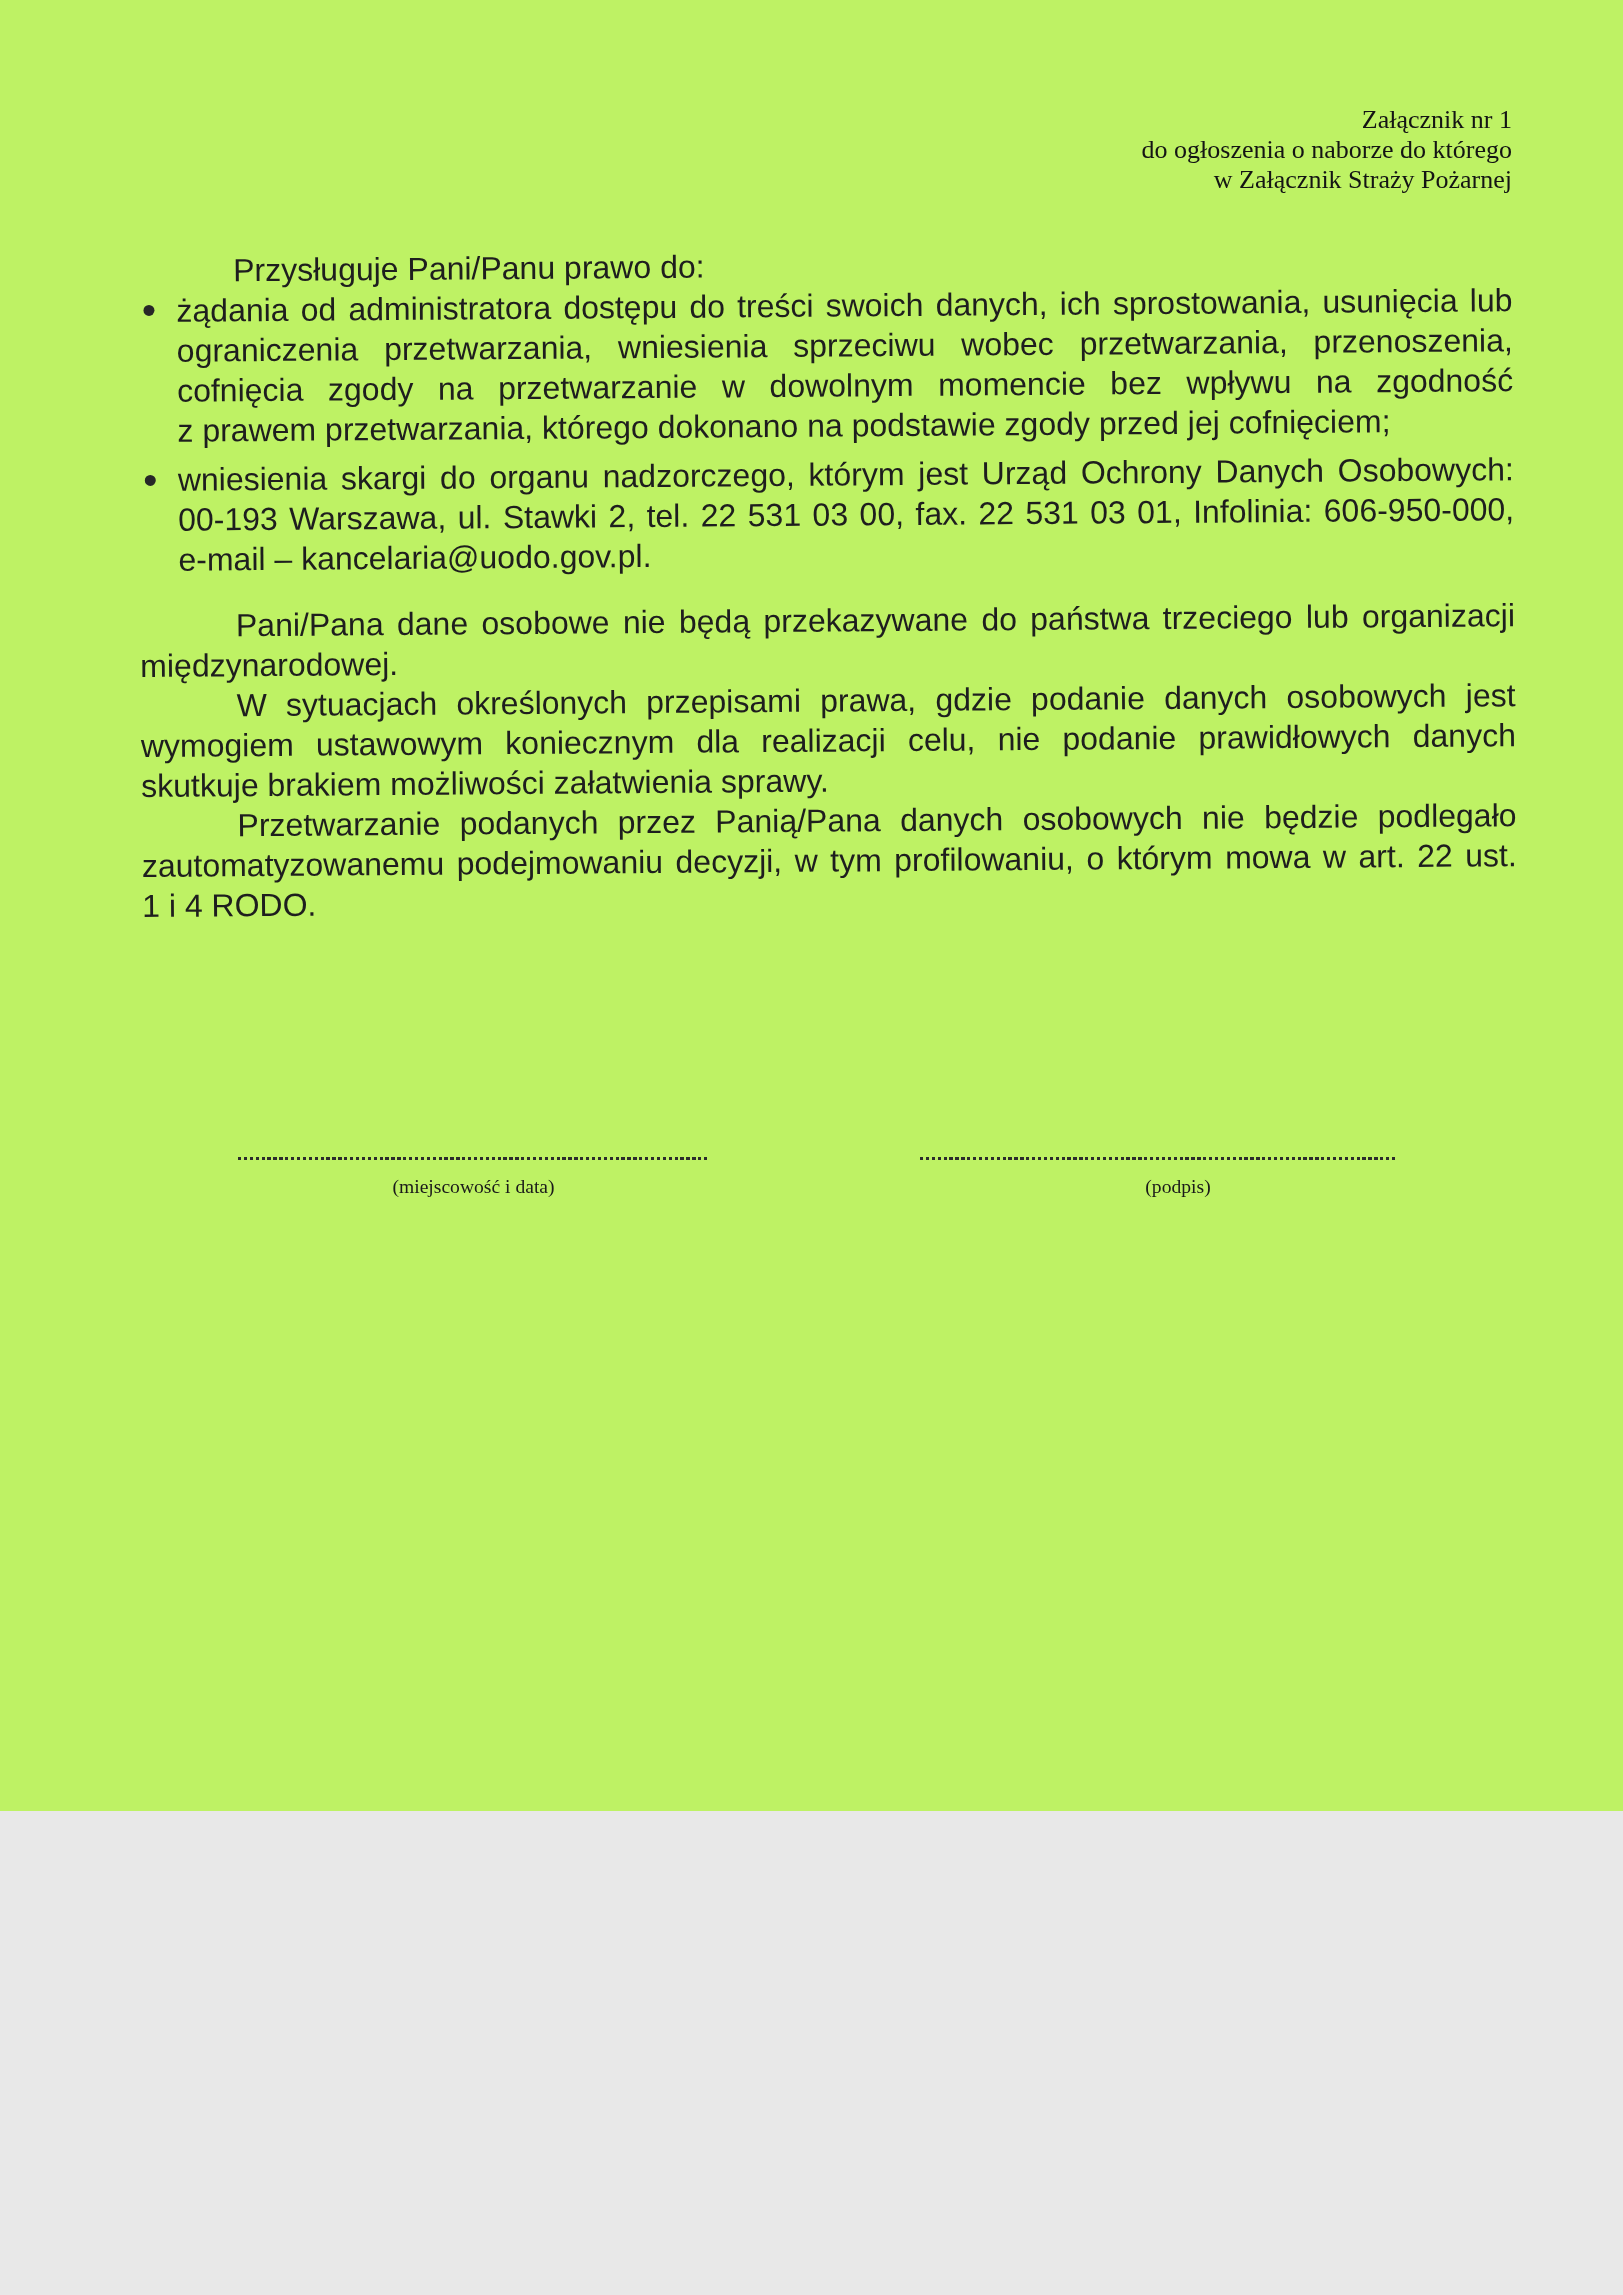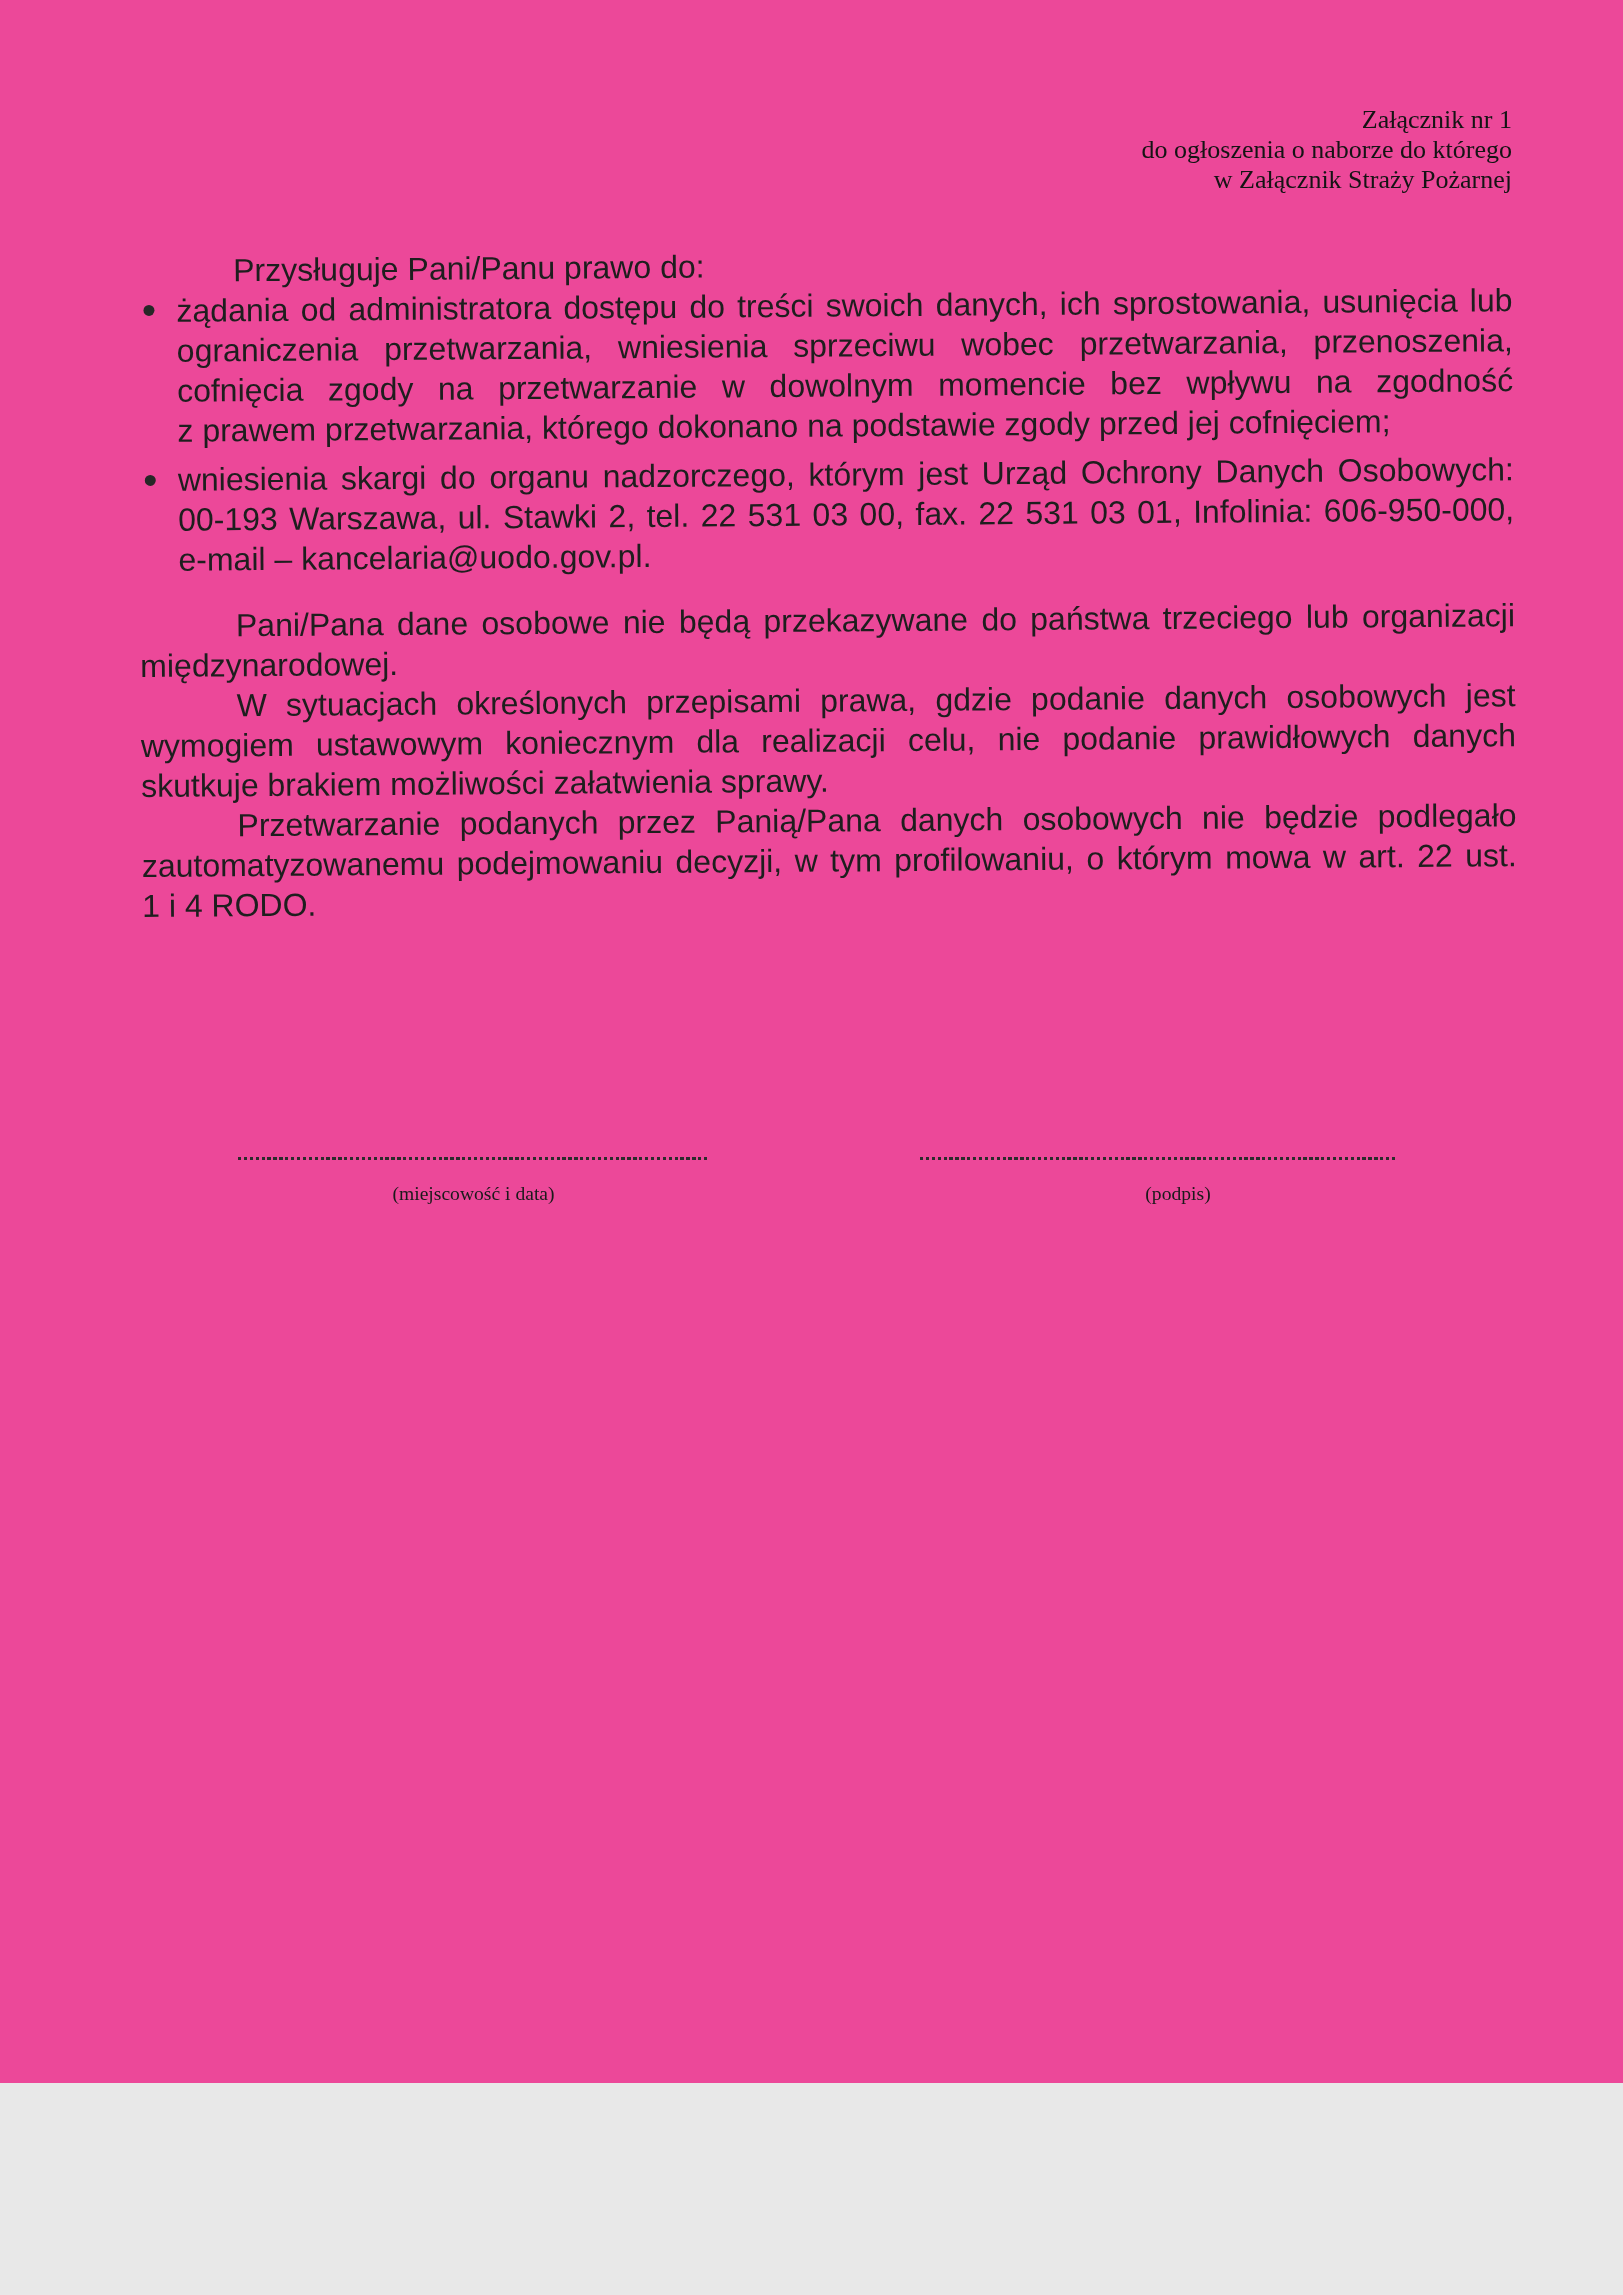--- a/index.html
+++ b/index.html
@@ -1,20 +1,20 @@
 <!DOCTYPE html>
 <html lang="pl" style="font-size:10.5px"><head>
 <meta charset="utf-8">
 <style>
   html,body{margin:0;padding:0;background:#e8e8e8;}
   .page{
     position:relative;
     width:1623px;
-    height:2083px;
-    background:#ec4899;
+    height:1811px;
+    background:#bef264;
     overflow:hidden;
     font-family:"Liberation Sans",sans-serif;
     color:#1d1d1d;
   }
   
   .attachment-note{
     position:absolute;
     top:105px;
     right:111px;
     text-align:right;
@@ -66,21 +66,21 @@
   
   .sig-field{
     position:absolute;
     top:1157px;
   }
   .sig-field .dotline{
     height:2.6px;
     background:repeating-linear-gradient(90deg,#2c2c2c 0 3.3px,transparent 3.3px 5.9px);
   }
   .sig-field .sig-label{
-    margin-top:23px;
+    margin-top:16px;
     text-align:center;
     font-family:"Liberation Serif",serif;
     font-size:19.6px;
     color:#1a1a1a;
   }
   .sig-field.place{left:238px;width:471px;}
   .sig-field.sign{left:920px;width:477px;}
   .sig-field.sign .sig-label{padding-left:39px;}
   
   .page-footer{

